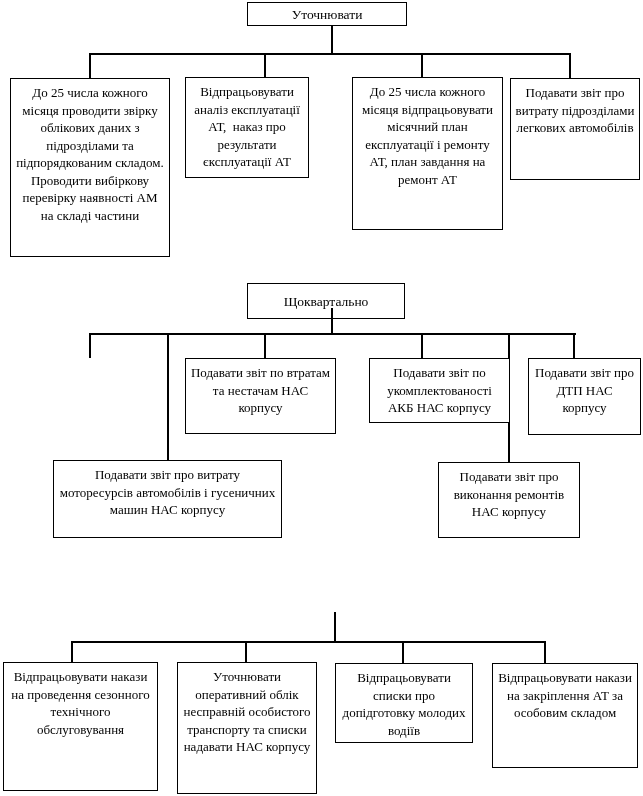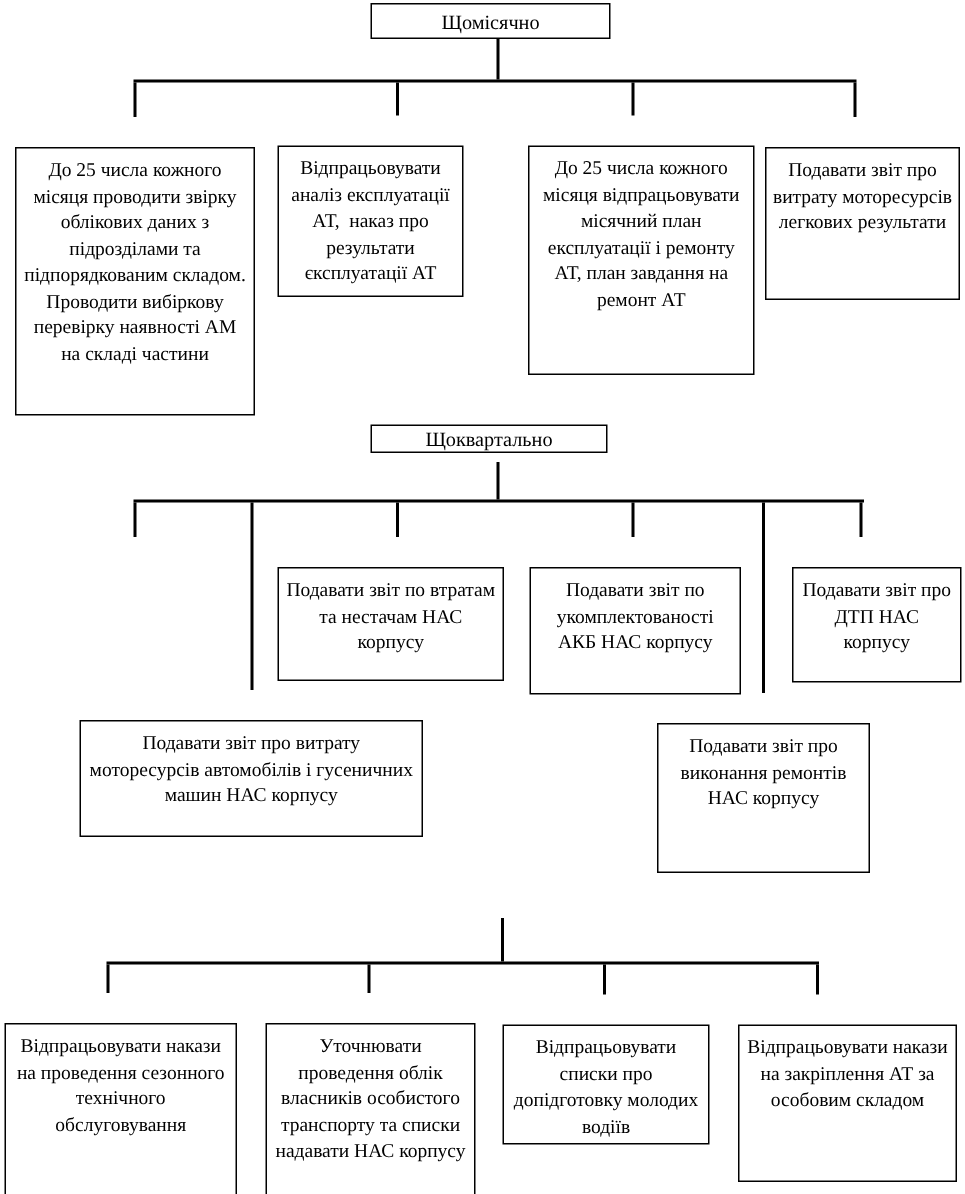--- a/index.html
+++ b/index.html
@@ -31,98 +31,97 @@
   .task-box {
     position: absolute;
     box-sizing: border-box;
     border: 1px solid #000000;
     background: #ffffff;
     text-align: center;
     font-size: 13px;
     line-height: 17.5px;
     padding: 5px 4px;
     overflow: hidden;
-    margin-top: 20px;
   }
   .task-box span {
     white-space: pre-wrap;
   }
   .line {
     position: absolute;
     background: #000000;
   }
 </style>
 </head>
 <body>
 
 <div class="diagram">
 
   <div class="hdr-box" style="left:247px;top:2px;width:160px;height:24px">
-    <span>Щомісячно</span>
+    <span>Уточнювати</span>
   </div>
   <div class="line" style="left:331px;top:26px;width:2px;height:27px"></div>
   <div class="line" style="left:89px;top:53px;width:482px;height:2px"></div>
   <div class="line" style="left:89px;top:55px;width:2px;height:23px"></div>
   <div class="line" style="left:264px;top:55px;width:2px;height:22px"></div>
   <div class="line" style="left:421px;top:55px;width:2px;height:22px"></div>
   <div class="line" style="left:569px;top:55px;width:2px;height:23px"></div>
 
   <div class="task-box" style="left:10px;top:78px;width:160px;height:179px">
     <span>До 25 числа кожного місяця проводити звірку облікових даних з підрозділами та підпорядкованим складом.  Проводити вибіркову перевірку наявності АМ на складі частини</span>
   </div>
   <div class="task-box" style="left:185px;top:77px;width:124px;height:101px">
     <span>Відпрацьовувати аналіз експлуатації АТ,  наказ про результати єксплуатації АТ</span>
   </div>
   <div class="task-box" style="left:352px;top:77px;width:151px;height:153px">
     <span>До 25 числа кожного місяця відпрацьовувати місячний план експлуатації і ремонту АТ, план завдання на ремонт АТ</span>
   </div>
   <div class="task-box" style="left:510px;top:78px;width:130px;height:102px">
-    <span>Подавати звіт про витрату моторесурсів легкових результати</span>
+    <span>Подавати звіт про витрату підрозділами легкових автомобілів</span>
   </div>
 
-  <div class="hdr-box" style="left:247px;top:283px;width:158px;height:19px">
+  <div class="hdr-box" style="left:247px;top:283px;width:158px;height:36px">
     <span>Щоквартально</span>
   </div>
   <div class="line" style="left:331px;top:308px;width:2px;height:25px"></div>
   <div class="line" style="left:89px;top:333px;width:487px;height:2px"></div>
   <div class="line" style="left:89px;top:335px;width:2px;height:23px"></div>
   <div class="line" style="left:264px;top:335px;width:2px;height:23px"></div>
   <div class="line" style="left:421px;top:335px;width:2px;height:23px"></div>
   <div class="line" style="left:573px;top:335px;width:2px;height:23px"></div>
   <div class="line" style="left:167px;top:335px;width:2px;height:125px"></div>
   <div class="line" style="left:508px;top:335px;width:2px;height:127px"></div>
 
   <div class="task-box" style="left:185px;top:358px;width:151px;height:76px">
     <span>Подавати звіт по втратам та нестачам НАС корпусу</span>
   </div>
-  <div class="task-box" style="left:353px;top:358px;width:141px;height:85px">
+  <div class="task-box" style="left:369px;top:358px;width:141px;height:65px">
     <span>Подавати звіт по укомплектованості АКБ НАС корпусу</span>
   </div>
   <div class="task-box" style="left:53px;top:460px;width:229px;height:78px">
     <span>Подавати звіт про витрату моторесурсів автомобілів і гусеничних машин НАС корпусу</span>
   </div>
   <div class="task-box" style="left:528px;top:358px;width:113px;height:77px">
     <span>Подавати звіт про ДТП НАС корпусу</span>
   </div>
-  <div class="task-box" style="left:438px;top:462px;width:142px;height:100px">
+  <div class="task-box" style="left:438px;top:462px;width:142px;height:76px">
     <span>Подавати звіт про виконання ремонтів НАС корпусу</span>
   </div>
 
   <div class="line" style="left:334px;top:612px;width:2px;height:29px"></div>
   <div class="line" style="left:71px;top:641px;width:475px;height:2px"></div>
   <div class="line" style="left:71px;top:643px;width:2px;height:19px"></div>
   <div class="line" style="left:245px;top:643px;width:2px;height:19px"></div>
   <div class="line" style="left:402px;top:643px;width:2px;height:20px"></div>
   <div class="line" style="left:544px;top:643px;width:2px;height:20px"></div>
 
   <div class="task-box" style="left:3px;top:662px;width:155px;height:129px">
     <span>Відпрацьовувати накази на проведення сезонного технічного обслуговування</span>
   </div>
   <div class="task-box" style="left:177px;top:662px;width:140px;height:132px">
-    <span>Уточнювати проведення облік власників особистого транспорту та списки надавати НАС корпусу</span>
+    <span>Уточнювати оперативний облік несправній особистого транспорту та списки надавати НАС корпусу</span>
   </div>
   <div class="task-box" style="left:335px;top:663px;width:138px;height:80px">
     <span>Відпрацьовувати списки про допідготовку молодих водіїв</span>
   </div>
   <div class="task-box" style="left:492px;top:663px;width:146px;height:105px">
     <span>Відпрацьовувати накази на закріплення АТ за особовим складом</span>
   </div>
 
 </div>
 

